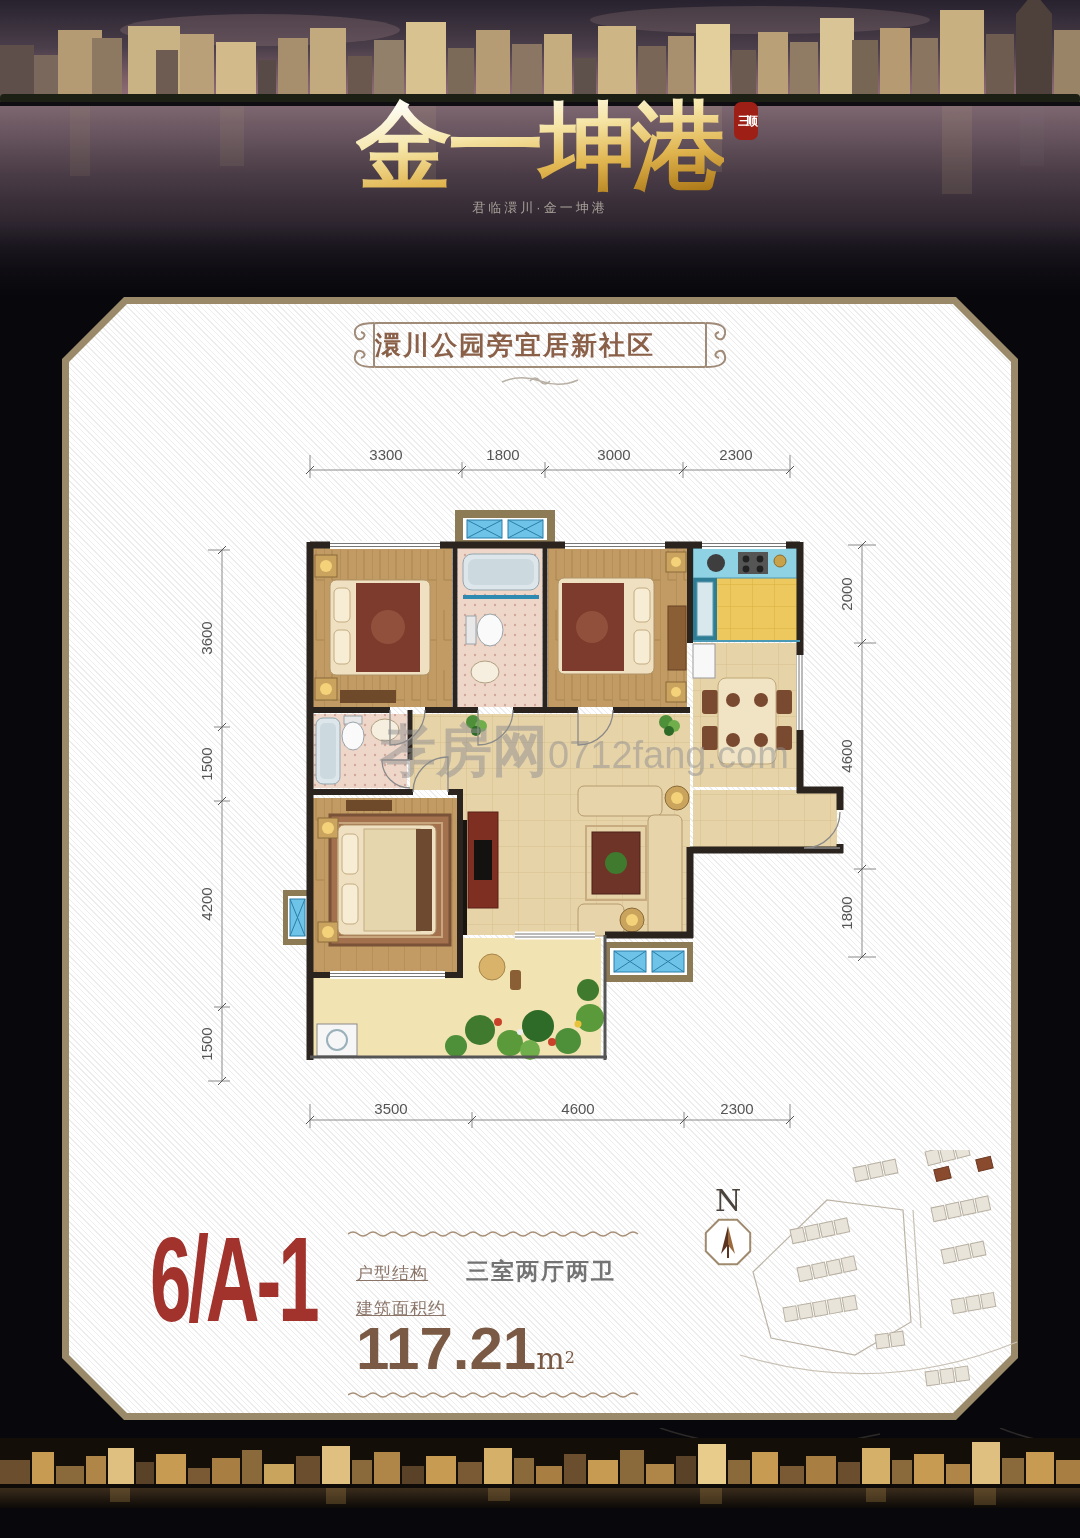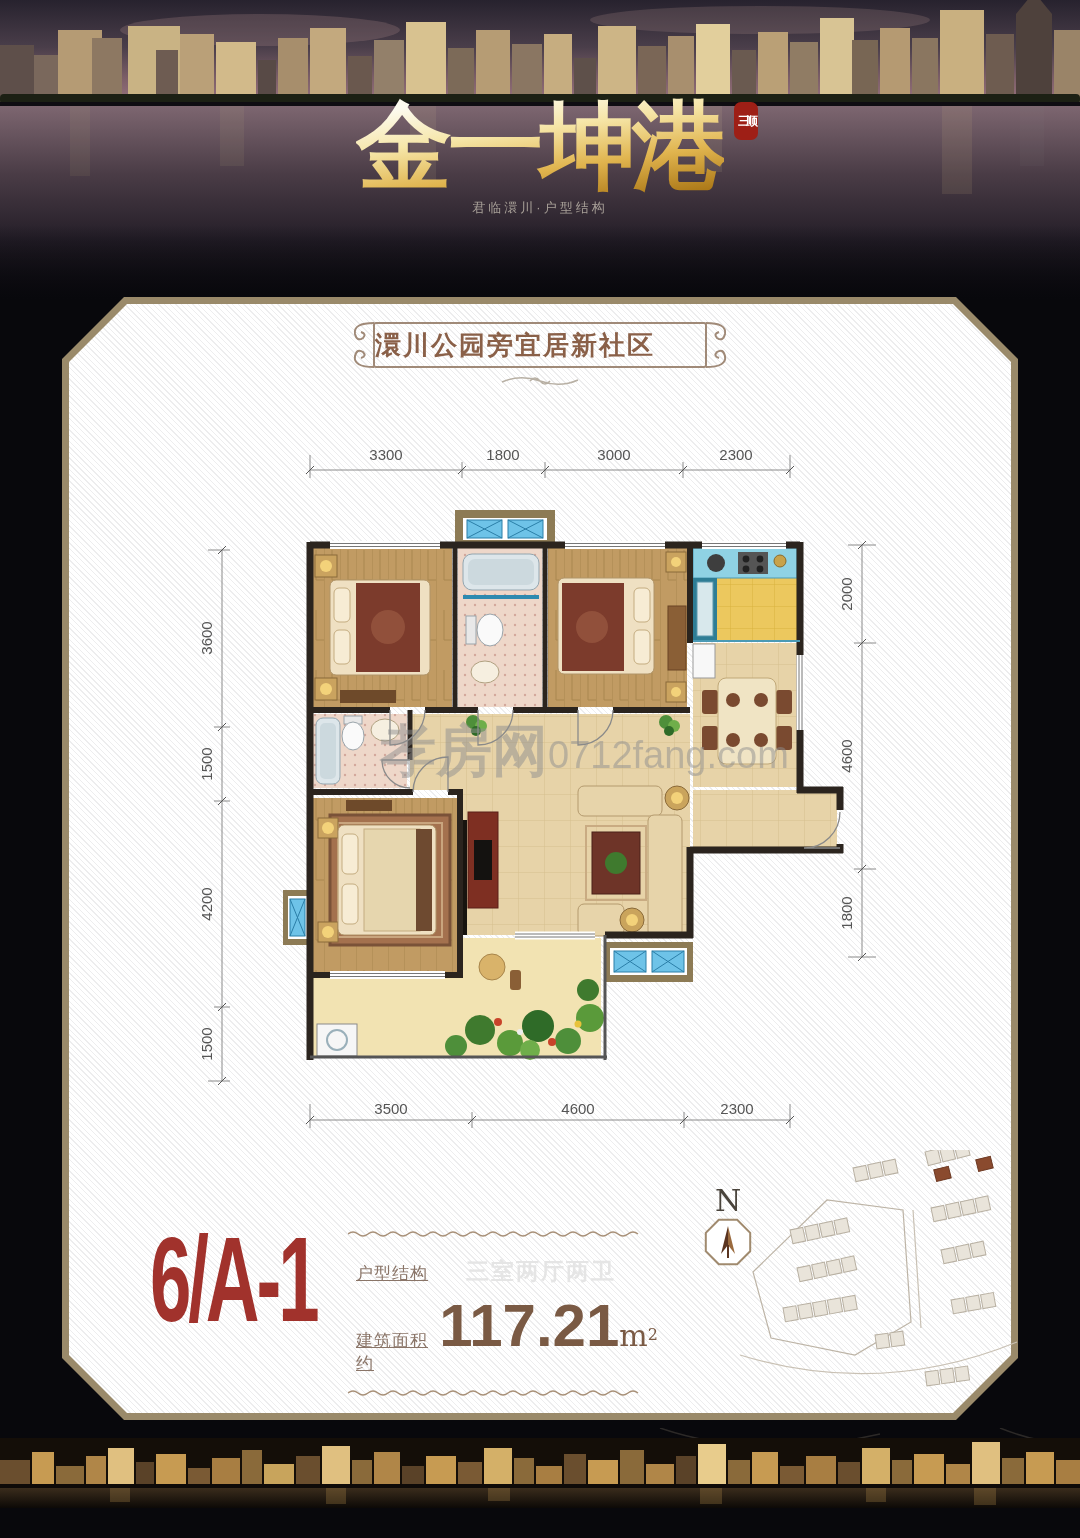--- a/index.html
+++ b/index.html
@@ -28,21 +28,21 @@
   .banner-title{font-size:26px;font-weight:bold;color:#8a6048;letter-spacing:2px;white-space:nowrap;}
   .scroll-end{position:absolute;top:-4px;}
   .flourish{position:absolute;left:50%;transform:translateX(-50%);top:372px;z-index:6;}
   .plan-wrap{position:absolute;left:180px;top:430px;z-index:6;}
   .unit-code{position:absolute;left:150px;top:1216px;z-index:7;font-size:120px;font-weight:bold;
       color:#a1322c;letter-spacing:-5px;transform:scaleX(.62);transform-origin:left top;line-height:1.05;}
   .spec{position:absolute;left:348px;top:1224px;width:310px;z-index:7;}
   .spec-rows{padding:10px 0 8px 8px;}
   .spec-row{display:flex;align-items:baseline;margin-top:4px;}
   .spec-label{width:110px;font-size:17px;color:#8a7568;letter-spacing:1px;text-decoration:underline;}
-  .spec-value{font-size:23px;font-weight:bold;color:#e5e5e5;letter-spacing:2px;}
+  .spec-value{font-size:23px;font-weight:bold;color:#737373;letter-spacing:2px;}
   .area-number{font-size:60px;font-weight:bold;color:#7a5a44;letter-spacing:0px;line-height:.95;}
   .area-unit{font-size:30px;color:#7a5a44;font-family:"DejaVu Serif",serif;}
   .area-sup{font-size:16px;color:#7a5a44;vertical-align:super;font-family:"DejaVu Serif",serif;}
   .compass{position:absolute;left:700px;top:1186px;width:56px;text-align:center;z-index:7;}
   .compass-n{font-family:"DejaVu Serif",serif;font-size:30px;color:#4a443c;line-height:1;}
   .sitemap{position:absolute;left:735px;top:1150px;z-index:6;}
   .bottom-strip{position:absolute;left:0;top:1428px;width:1080px;height:104px;}
   svg text{font-family:"Liberation Sans",sans-serif;}
 </style>
 </head>
@@ -121,21 +121,21 @@
         <rect x="942" y="106" width="30" height="88" fill="#c9b080" opacity="0.14"></rect>
         <rect x="1020" y="106" width="24" height="60" fill="#888888" opacity="0.08"></rect>
       </g>
       <rect x="0" y="225" width="1080" height="75" fill="url(#fadeg)"></rect>
     </svg>
     <div class="logo-block">
       <div class="logo-main">
         <span>金一坤港</span>
         <span class="logo-seal">三顺</span>
       </div>
-      <div class="logo-tagline">君临澴川·户型结构</div>
+      <div class="logo-tagline">君临澴川·金一坤港</div>
     </div>
   </div>
 
   <div class="panel-outer">
     <div class="panel-inner"></div>
   </div>
 
   <div class="banner">
     <div class="banner-frame">
       <svg class="scroll-end" style="left:-26px" width="26" height="50" viewBox="0 0 26 50">
@@ -438,21 +438,21 @@
 
   <div class="spec">
     <svg width="300" height="8" viewBox="0 0 300 8">
       <path d="M0,4 q5,-4 10,0 t10,0 t10,0 t10,0 t10,0 t10,0 t10,0 t10,0 t10,0 t10,0 t10,0 t10,0 t10,0 t10,0 t10,0 t10,0 t10,0 t10,0 t10,0 t10,0 t10,0 t10,0 t10,0 t10,0 t10,0 t10,0 t10,0 t10,0 t10,0" fill="none" stroke="#a89078" stroke-width="1.4"></path>
     </svg>
     <div class="spec-rows">
       <div class="spec-row">
         <span class="spec-label">户型结构</span>
         <span class="spec-value">三室两厅两卫</span>
       </div>
-      <div class="spec-row" style="margin-top:10px;">
+      <div class="spec-row" style="margin-top:10px;flex-direction:column;">
         <span class="spec-label">建筑面积约</span>
         <span>
           <span class="area-number">117.21</span><span class="area-unit">m</span><span class="area-sup">2</span>
         </span>
       </div>
     </div>
     <svg width="300" height="8" viewBox="0 0 300 8">
       <path d="M0,4 q5,-4 10,0 t10,0 t10,0 t10,0 t10,0 t10,0 t10,0 t10,0 t10,0 t10,0 t10,0 t10,0 t10,0 t10,0 t10,0 t10,0 t10,0 t10,0 t10,0 t10,0 t10,0 t10,0 t10,0 t10,0 t10,0 t10,0 t10,0 t10,0 t10,0" fill="none" stroke="#a89078" stroke-width="1.4"></path>
     </svg>
   </div>

